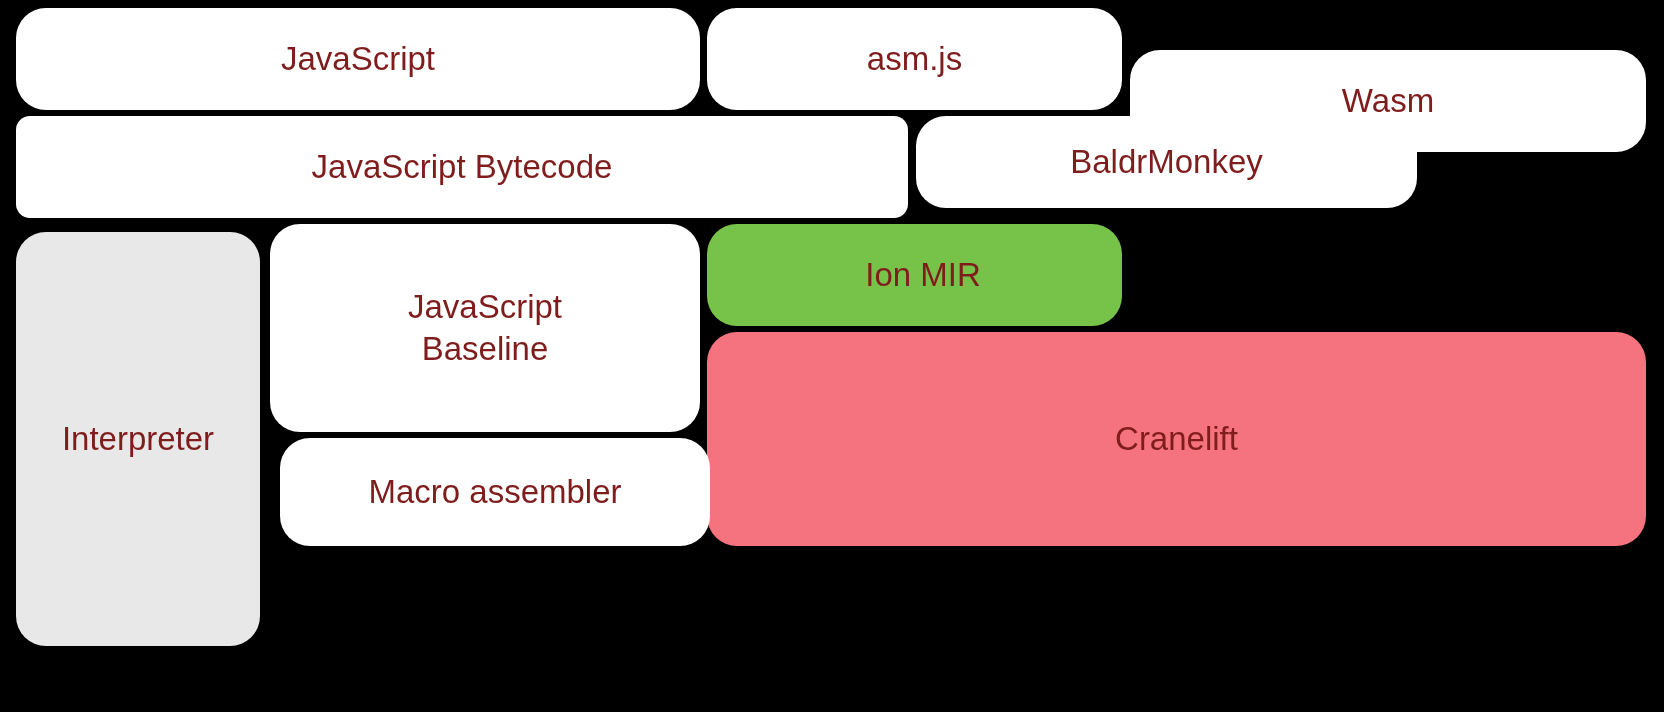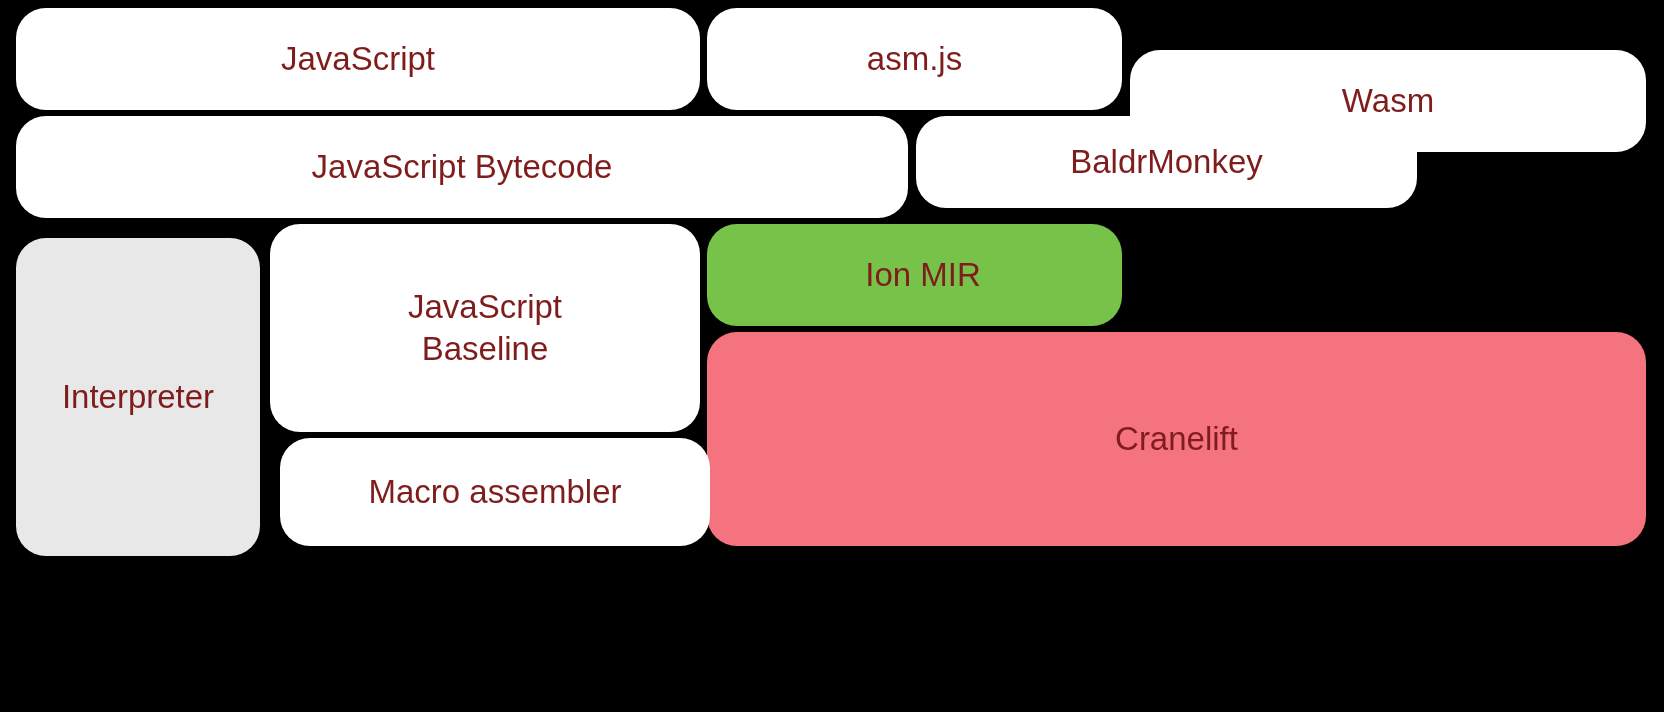--- a/index.html
+++ b/index.html
@@ -24,23 +24,23 @@
     font-size: 33px;
     line-height: 1.28;
     color: #7f1d1d;
     white-space: pre-line;
     box-sizing: border-box;
   }
   
   #box-javascript      { left:   16px; top:   8px; width:  684px; height: 102px; }
   #box-asmjs           { left:  707px; top:   8px; width:  415px; height: 102px; }
   #box-wasm            { left: 1130px; top:   8px; width:  516px; height: 102px; margin-top: 42px; }
-  #box-bytecode        { left:   16px; top: 116px; width:  892px; height: 102px; }
+  #box-bytecode        { left:   16px; top: 116px; width:  892px; height: 102px; border-radius: 14px; }
   #box-baldrmonkey     { left:  916px; top: 116px; width:  501px; height: 92px; }
-  #box-interpreter     { left:   16px; top: 238px; width:  244px; height: 318px; }
+  #box-interpreter     { left:   16px; top: 232px; width:  244px; height: 414px; }
   #box-baseline        { left:  270px; top: 224px; width:  430px; height: 208px; }
   #box-ionmir          { left:  707px; top: 224px; width:  415px; height: 102px; }
   #box-cranelift       { left:  707px; top: 332px; width:  939px; height: 214px; }
   #box-macroassembler  { left:  280px; top: 438px; width:  430px; height: 108px; }
   #box-native          { left:  270px; top: 552px; width: 1376px; height: 102px; }
 </style>
 </head>
 <body>
 
 <div id="canvas" style="background-color: rgb(0, 0, 0);">

